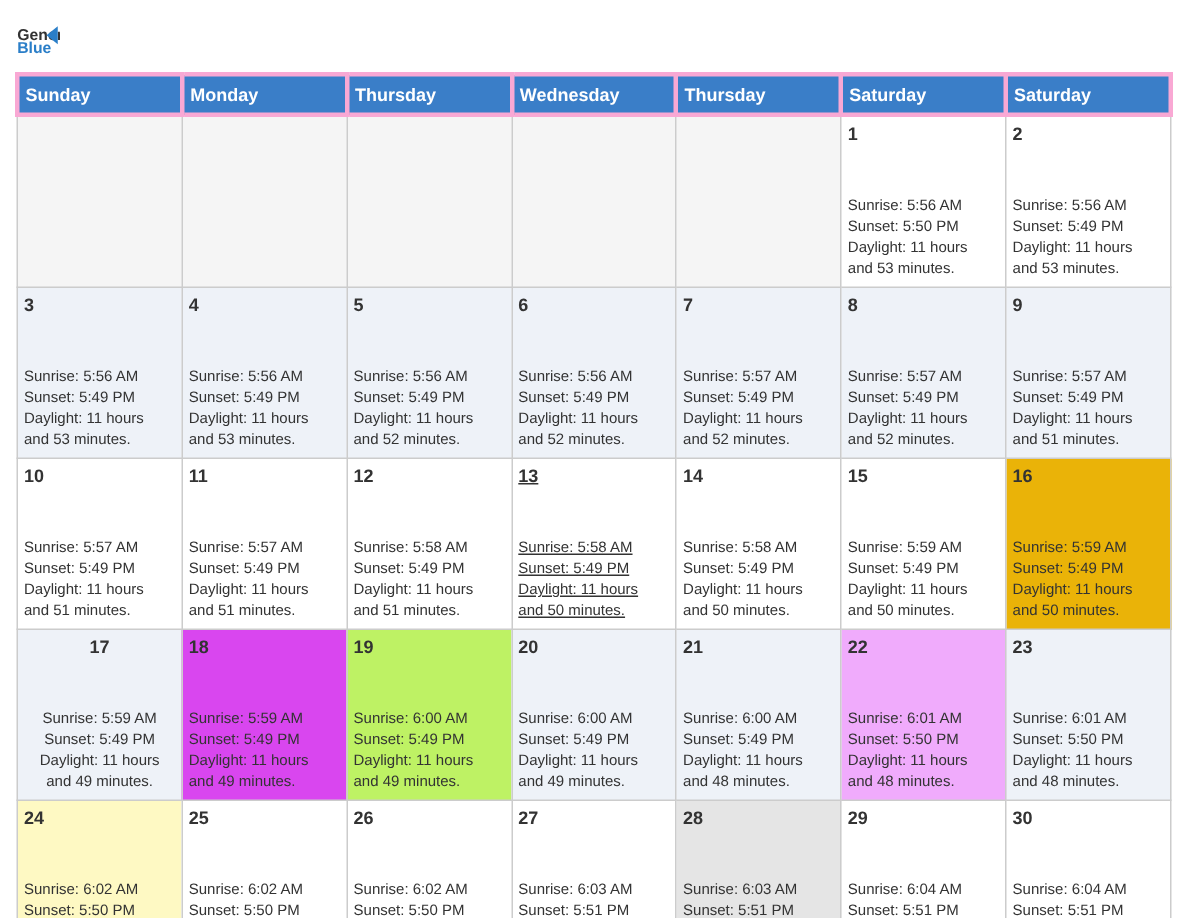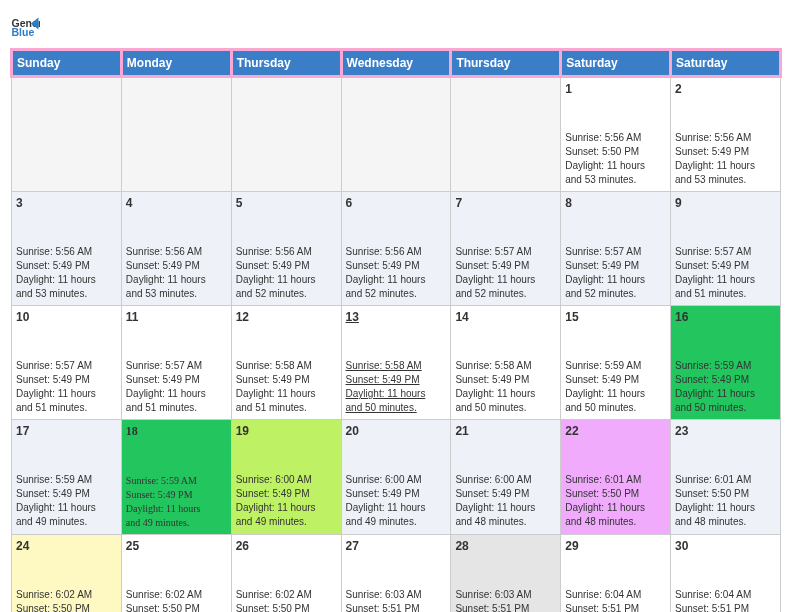--- a/index.html
+++ b/index.html
@@ -217,37 +217,37 @@
 Daylight: 11 hours
 and 50 minutes.</div>
         </td>
         <td style="background: rgb(255, 255, 255);">
           <span class="day-num">15</span>
           <div class="day-info" style="white-space: pre-line;">Sunrise: 5:59 AM
 Sunset: 5:49 PM
 Daylight: 11 hours
 and 50 minutes.</div>
         </td>
-        <td style="background: #22c55e;">
+        <td style="background: #eab308;">
           <span class="day-num">16</span>
           <div class="day-info" style="white-space: pre-line;">Sunrise: 5:59 AM
 Sunset: 5:49 PM
 Daylight: 11 hours
 and 50 minutes.</div>
         </td>
       </tr>
       <tr>
-        <td style="background: rgb(238, 242, 248);">
+        <td style="background: rgb(238, 242, 248); text-align: center;">
           <span class="day-num">17</span>
           <div class="day-info" style="white-space: pre-line;">Sunrise: 5:59 AM
 Sunset: 5:49 PM
 Daylight: 11 hours
 and 49 minutes.</div>
         </td>
-        <td style="background: #22c55e; font-family: Liberation Serif, serif;">
+        <td style="background: #d946ef;">
           <span class="day-num">18</span>
           <div class="day-info" style="white-space: pre-line;">Sunrise: 5:59 AM
 Sunset: 5:49 PM
 Daylight: 11 hours
 and 49 minutes.</div>
         </td>
         <td style="background: #bef264;">
           <span class="day-num">19</span>
           <div class="day-info" style="white-space: pre-line;">Sunrise: 6:00 AM
 Sunset: 5:49 PM

